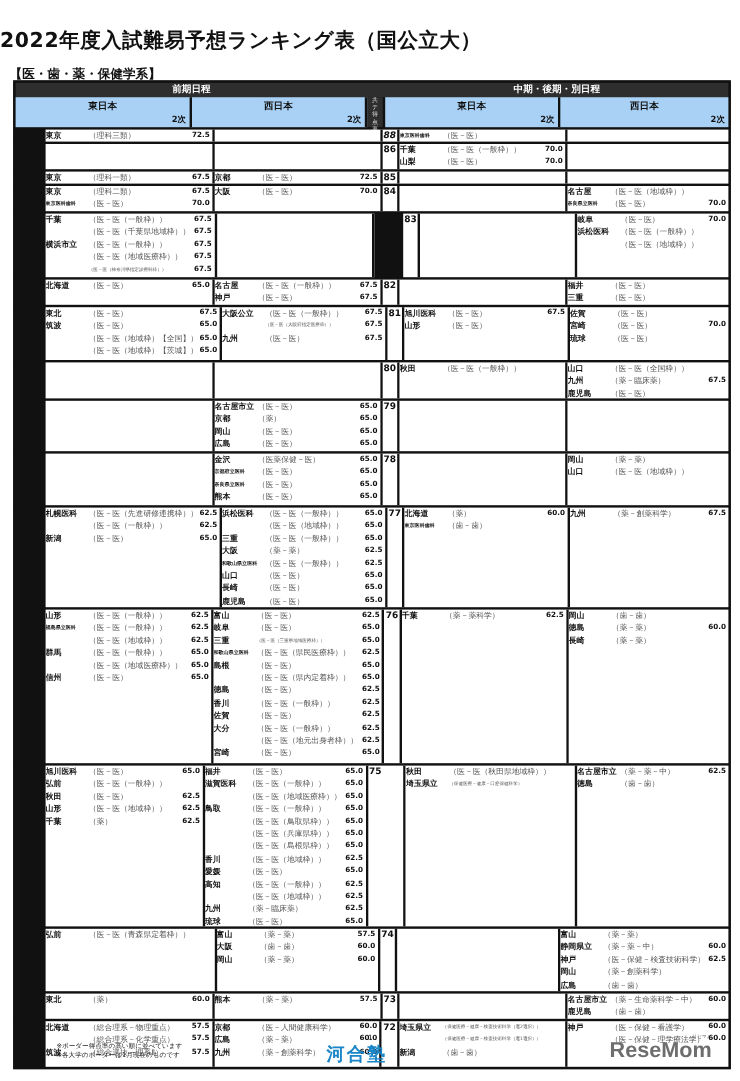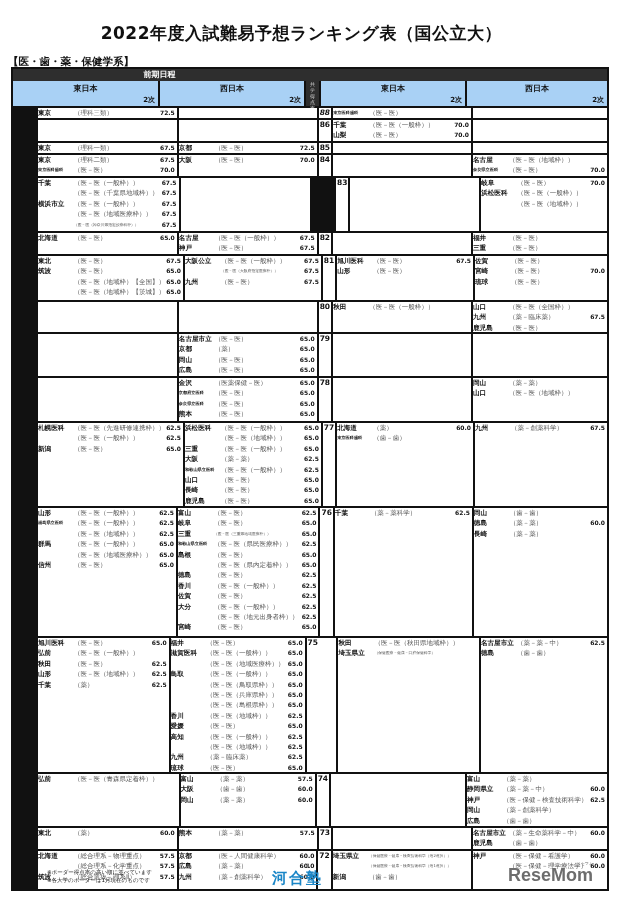--- a/index.html
+++ b/index.html
@@ -1,17 +1,17 @@
 <!DOCTYPE html>
 <html><head>
 <meta charset="utf-8">
 <style>
   html, body { margin: 0; padding: 0; background: #ffffff; }
   body { width: 617px; height: 901px; position: relative; font-family: "DejaVu Sans", sans-serif; color: #111; overflow: hidden; }
-  .title { position: absolute; left: 0; top: 22px; width: 502px; text-align: right; font-size: 17px; font-weight: bold; letter-spacing: 0.5px; }
+  .title { position: absolute; left: 0; top: 22px; width: 502px; text-align: left; font-size: 17px; font-weight: bold; letter-spacing: 0.5px; }
   .section { position: absolute; left: 8px; top: 55px; font-size: 10.5px; font-weight: bold; }
   .table { position: absolute; left: 11px; top: 67px; width: 598px; border: 2px solid #111; box-sizing: border-box; background: #111; }
   .hdr-dark { display: flex; height: 12px; background: #2e2e2e; color: #fff; font-size: 8px; font-weight: bold; }
   .hdr-dark .half { flex: 0 0 auto; text-align: center; line-height: 12px; }
   .hdr-blue { display: flex; height: 25px; }
   .cell-blue { background: #a9d1f5; position: relative; box-sizing: border-box; border-right: 2px solid #111; }
   .cell-blue .region { position: absolute; top: 2px; left: 0; right: 0; text-align: center; font-size: 8px; font-weight: bold; }
   .cell-blue .niji { position: absolute; right: 3px; bottom: 1px; font-size: 7px; font-weight: bold; }
   .rankhdr { background: #2e2e2e; color: #ddd; font-size: 5px; line-height: 6px; text-align: center; box-sizing: border-box; border-right: 2px solid #111; padding-top: 0; }
   .row { display: flex; border-top: 2px solid #111; padding-left: 25px; }
@@ -34,20 +34,21 @@
 </head>
 <body>
 
 <div class="title">2022年度入試難易予想ランキング表（国公立大）</div>
 <div class="section">【医・歯・薬・保健学系】</div>
 
 <div class="table">
   <div class="hdr-dark">
     <div class="half" style="width:293px">前期日程</div>
     <div class="half" style="width:15px"></div>
+    <div class="half" style="width:286px">中期・後期・別日程</div>
   </div>
   <div class="hdr-blue">
     <div class="cell-blue" style="width:147px">
       <span class="region">東日本</span>
       <span class="niji">2次</span>
     </div>
     <div class="cell-blue" style="width:146px">
       <span class="region">西日本</span>
       <span class="niji">2次</span>
     </div>

